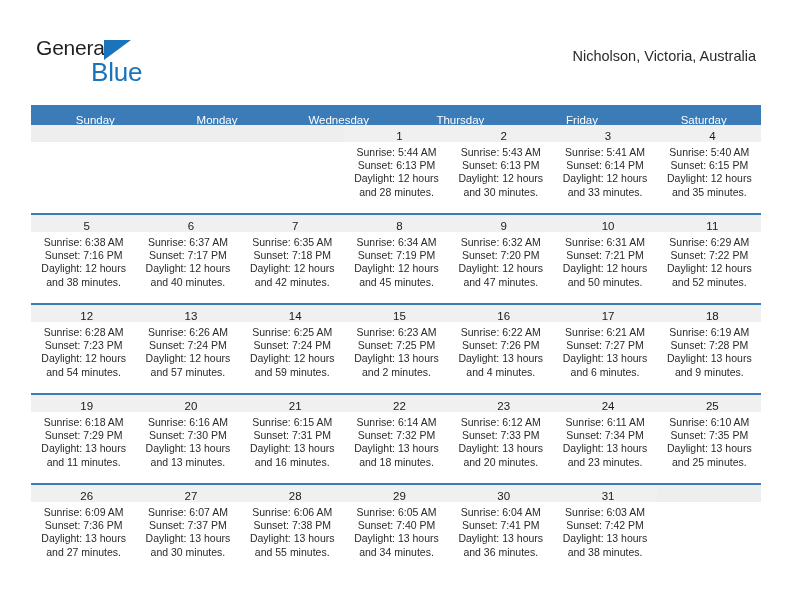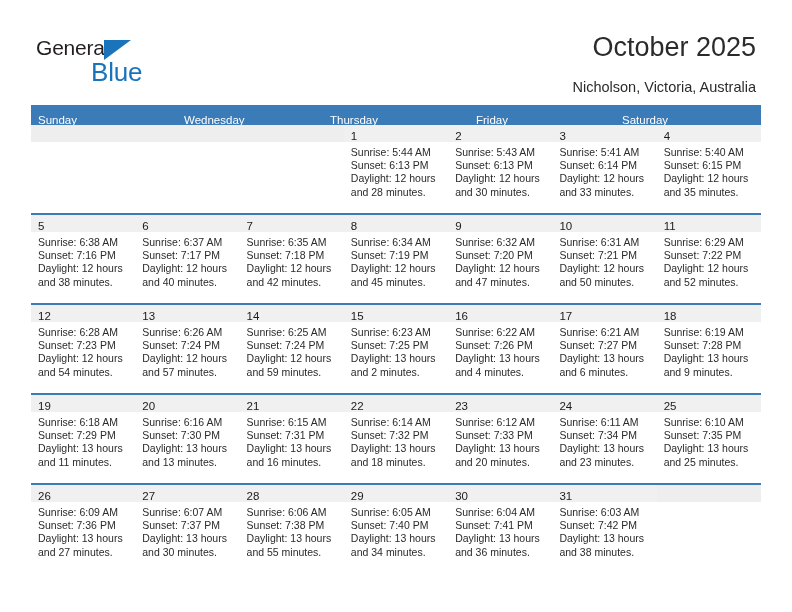--- a/index.html
+++ b/index.html
@@ -83,20 +83,21 @@
     color: #2b2b2b;
     white-space: nowrap;
   }
 
   
   .calendar {
     position: absolute;
     left: 31px;
     top: 105px;
     width: 730px;
+    text-align: center;
   }
   .week-head {
     display: flex;
     background: #3b7cb8;
   }
   .week-head .dow {
     flex: 1 1 0;
     min-width: 0;
     box-sizing: border-box;
     color: #ffffff;
@@ -154,29 +155,29 @@
 
   <div class="top-bar">
 
     <div class="brand">
       <span class="brand-general">General</span>
       <span class="brand-triangle"></span>
       <span class="brand-blue">Blue</span>
     </div>
 
     <div class="title-block">
-      <div class="cal-title">October 2025</div>
       <div class="cal-subtitle">Nicholson, Victoria, Australia</div>
     </div>
 
   </div>
 
   <div class="calendar">
     <div class="week-head" id="weekday-header">
         <div class="dow">Sunday</div>
+        <div class="dow">Monday</div>
         <div class="dow">Wednesday</div>
         <div class="dow">Thursday</div>
         <div class="dow">Friday</div>
         <div class="dow">Saturday</div>
       </div>
     <div id="week-rows">
         <div class="week-row">
           <div class="cell empty">
             <div class="daynum-band"><span class="daynum"></span></div>
             <div class="cell-body"></div>

